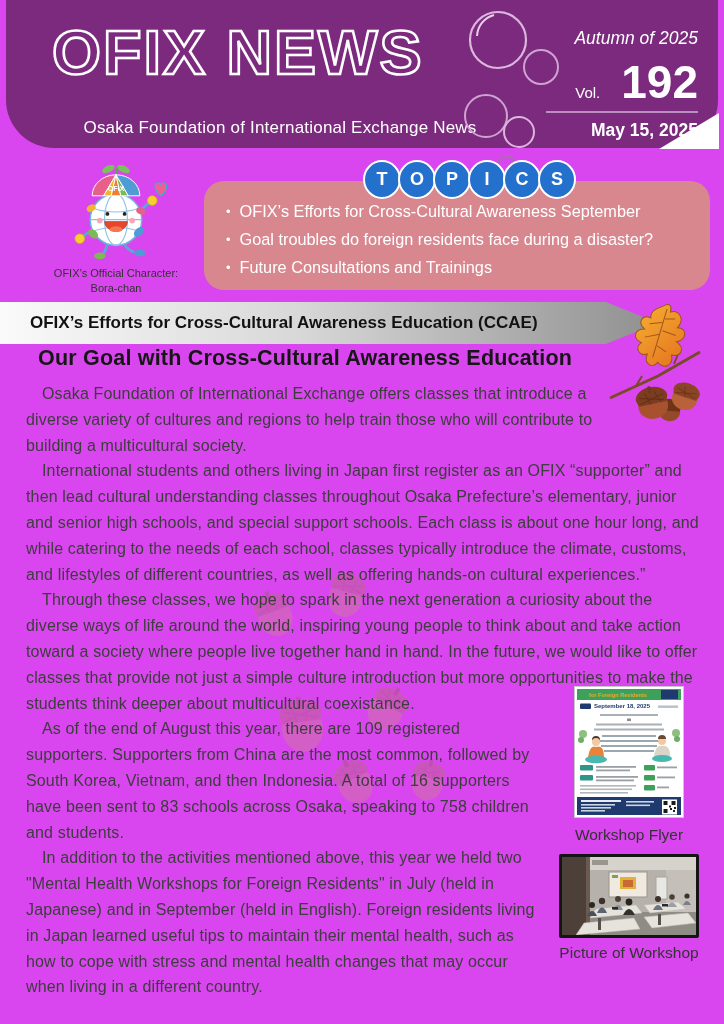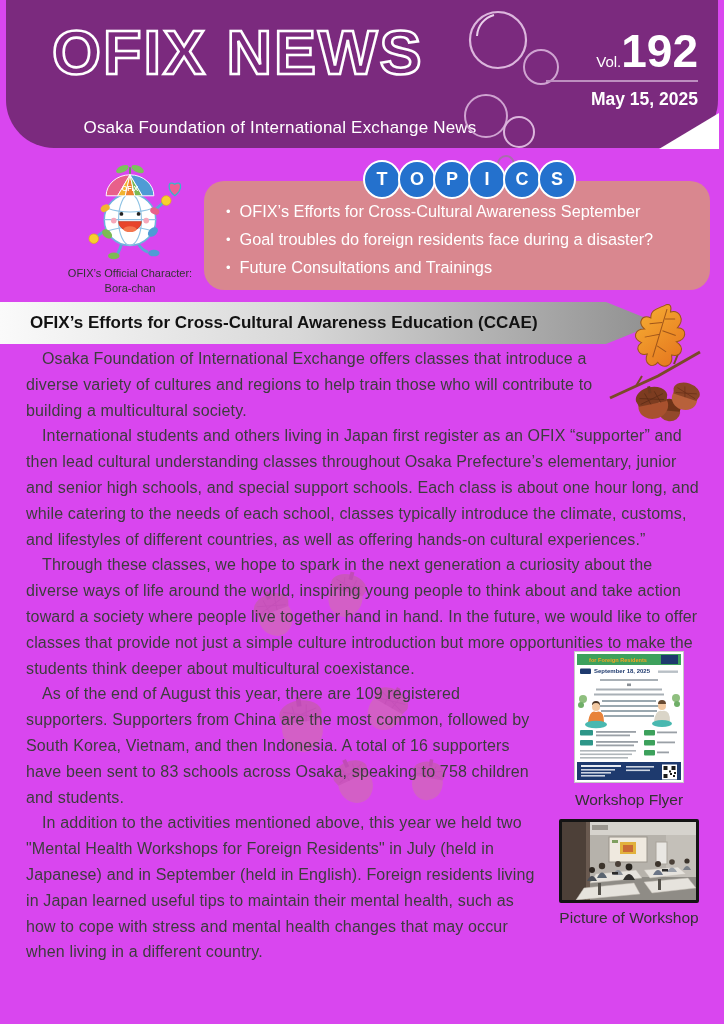--- a/index.html
+++ b/index.html
@@ -11,29 +11,29 @@
              background:#7b2a7e;border-radius:26px 26px 48px 48px;z-index:1;}
   .hdr-shape::after{content:"";position:absolute;right:-1px;bottom:-1px;width:0;height:0;
              border-style:solid;border-width:0 0 36px 60px;
              border-color:transparent transparent #ffffff transparent;}
   .hdr-title{position:absolute;left:52px;top:16px;z-index:3;font-size:63px;font-weight:bold;
              letter-spacing:2px;color:transparent;-webkit-text-stroke:2.6px #ffffff;}
   .hdr-sub{position:absolute;left:60px;top:118px;width:440px;text-align:center;z-index:3;
            color:#fff;font-size:17px;letter-spacing:.2px;}
   .hdr-right{position:absolute;right:26px;top:28px;z-index:3;color:#fff;text-align:right;}
   .hdr-season{font-style:italic;font-size:17.5px;margin-bottom:10px;}
-  .hdr-volrow{display:flex;align-items:baseline;justify-content:flex-end;gap:0;}
+  .hdr-volrow{display:flex;align-items:baseline;justify-content:flex-end;gap:21px;}
   .hdr-vol-label{font-size:15px;}
   .hdr-vol-num{font-size:46px;font-weight:bold;line-height:1;}
   .hdr-divider{width:152px;height:2px;background:#bd8fc0;margin:6px 0 7px auto;}
   .hdr-date{font-size:17.5px;font-weight:bold;}
   .bubbles{position:absolute;left:448px;top:4px;z-index:3;}
 
   
-  .mascot{position:absolute;left:60px;top:164px;width:140px;text-align:center;z-index:2;}
+  .mascot{position:absolute;left:46px;top:164px;width:140px;text-align:center;z-index:2;}
   .mascot-caption{font-size:11px;color:#333;line-height:1.35;margin-top:2px;}
 
   
   .topics-box{position:absolute;left:204px;top:181px;width:506px;height:109px;
               background:#d9878f;border-radius:20px;z-index:2;}
   .topics-box ul{margin:0;padding:17px 18px 0 22px;list-style:none;}
   .topics-box li{color:#fff;font-size:16.3px;line-height:27px;}
   .topics-box li::before{content:"•";margin-right:9px;font-size:13px;position:relative;top:-1px;}
   .topics-letters{position:absolute;left:366px;top:160px;display:flex;z-index:3;}
   .topic-letter{width:34px;height:35px;border-radius:50%;background:#2471cd;border:2px solid #fff;
@@ -75,20 +75,21 @@
   <svg class="bubbles" width="125" height="172" viewBox="0 0 125 172">
     <circle cx="50" cy="36" r="28" fill="none" stroke="#dcb6dd" stroke-width="2.2"></circle>
     <path d="M29 32 A23 23 0 0 1 46 11" fill="none" stroke="#e9d0ea" stroke-width="2"></path>
     <circle cx="93" cy="63" r="17" fill="none" stroke="#cfa3d1" stroke-width="2"></circle>
     <circle cx="38" cy="112" r="21" fill="none" stroke="#cfa3d1" stroke-width="2"></circle>
     <circle cx="71" cy="128" r="15" fill="none" stroke="#dcb6dd" stroke-width="2"></circle>
     <circle cx="58" cy="160" r="8" fill="none" stroke="#a86fab" stroke-width="2"></circle>
   </svg>
 
   <div class="hdr-right">
+    <div class="hdr-season">Autumn of 2025</div>
     <div class="hdr-volrow">
       <span class="hdr-vol-label">Vol.</span>
       <span class="hdr-vol-num">192</span>
     </div>
     <div class="hdr-divider"></div>
     <div class="hdr-date">May 15, 2025</div>
   </div>
 
   <div class="mascot">
     <svg width="124" height="96" viewBox="0 0 130 100">
@@ -198,20 +199,21 @@
     </defs>
     <use href="#wacorn" transform="translate(30,40) rotate(-20)"></use>
     <use href="#wacorn" transform="translate(120,8) rotate(15)"></use>
     <use href="#wacorn" transform="translate(58,140) rotate(-8) scale(1.2)"></use>
     <use href="#wacorn" transform="translate(170,120) rotate(30)"></use>
     <use href="#wacorn" transform="translate(108,210) rotate(-25)"></use>
     <use href="#wacorn" transform="translate(200,198) rotate(10) scale(0.9)"></use>
   </svg>
 
   <div class="article">
+    <h2>Our Goal with Cross-Cultural Awareness Education</h2>
     <div class="leaf-spacer"></div>
     <p>Osaka Foundation of International Exchange offers classes that introduce a diverse variety of cultures and regions to help train those who will contribute to building a multicultural society.</p>
     <p>International students and others living in Japan first register as an OFIX “supporter” and then lead cultural understanding classes throughout Osaka Prefecture’s elementary, junior and senior high schools, and special support schools. Each class is about one hour long, and while catering to the needs of each school, classes typically introduce the climate, customs, and lifestyles of different countries, as well as offering hands-on cultural experiences.”</p>
     <p>Through these classes, we hope to spark in the next generation a curiosity about the diverse ways of life around the world, inspiring young people to think about and take action toward a society where people live together hand in hand. In the future, we would like to offer classes that provide not just a simple culture introduction but more opportunities to make the students think deeper about multicultural coexistance.</p>
 
     <div class="rightcol">
       
       <svg width="110" height="132" viewBox="0 0 110 132">
         <rect x="0.5" y="0.5" width="109" height="131" fill="#ffffff" stroke="#c8c8c8"></rect>
         <rect x="3" y="3" width="104" height="11" fill="#3da15c"></rect>

